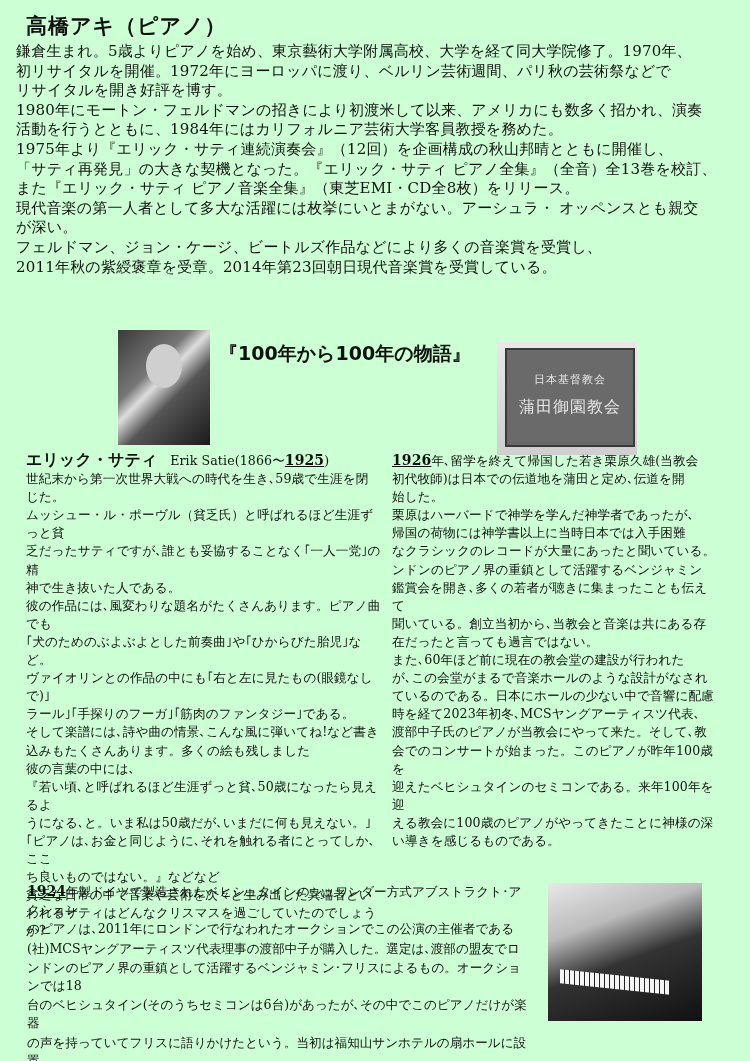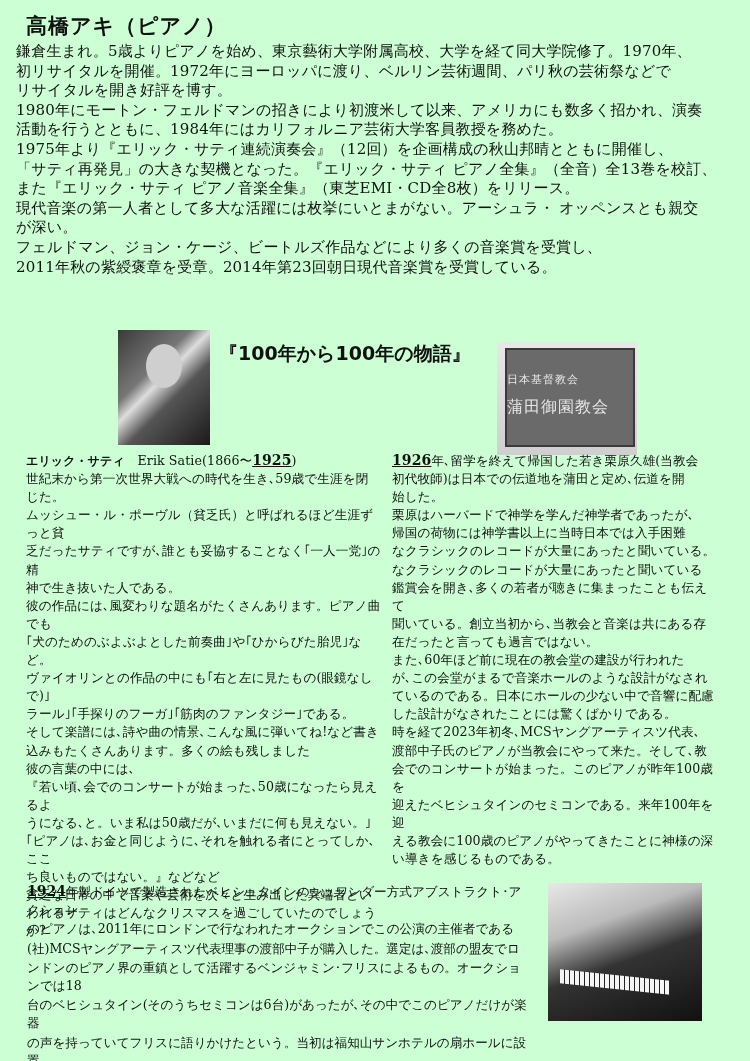--- a/index.html
+++ b/index.html
@@ -20,21 +20,21 @@
     left:16px; top:42px; width:710px;
     font-size:15px; line-height:19.6px; letter-spacing:0.2px;
   }
   .bio p { margin:0; }
   .photo { background:#222; overflow:hidden; }
   .satie-photo { left:118px; top:330px; width:92px; height:115px;
     background:linear-gradient(135deg,#3a3a3a 0%,#777 35%,#ddd 45%,#555 60%,#1a1a1a 100%); }
   .sign-photo { left:497px; top:342px; width:140px; height:113px;
     background:linear-gradient(180deg,#e8e8e8 0%,#cfcfcf 100%); }
   .sign-board { position:absolute; left:8px; top:6px; right:2px; bottom:8px;
-    background:#6a6a6a; border:2px solid #3a3a3a; color:#e6e6e6; 
+    background:#6a6a6a; border:2px solid #3a3a3a; color:#e6e6e6; text-align:center;
     font-family:"DejaVu Serif",serif; }
   .sign-small { margin-top:22px; font-size:11px; letter-spacing:1px; }
   .sign-big { margin-top:10px; font-size:16px; letter-spacing:1px; }
   .piano-photo { left:548px; top:883px; width:154px; height:138px;
     background:linear-gradient(160deg,#e8e8e8 0%,#bbb 30%,#333 55%,#111 100%); }
   .piano-keys { position:absolute; left:12px; top:92px; width:110px; height:14px;
     background:repeating-linear-gradient(90deg,#f4f4f4 0 4px,#222 4px 5px); transform:skewY(6deg); }
   .photo-face { position:absolute; left:28px; top:14px; width:36px; height:44px; border-radius:50%;
     background:#cfcfcf; }
   .story-title {
@@ -44,21 +44,21 @@
   }
   .col {
     font-size:12.6px; line-height:18.1px; letter-spacing:0.1px;
   }
   .col p { margin:0; }
   .left-col { left:26px; top:451px; width:356px; }
   .right-col { left:392px; top:451px; width:324px; }
   .bottom-text { left:26px; top:881px; width:508px; font-size:12.6px; line-height:18.2px; }
   .bottom-text p { margin:1px; }
   .year { font-weight:bold; text-decoration:underline; font-size:14px; }
-  .satie-name { font-weight:bold; font-family:"DejaVu Sans",sans-serif; font-size:12px; }
+  .satie-name { font-weight:bold; font-family:"DejaVu Sans",sans-serif; font-size:16px; }
 </style>
 </head>
 <body>
 
 <div class="abs title">高橋アキ（ピアノ）</div>
 
 <div class="abs bio">
   <p>鎌倉生まれ。5歳よりピアノを始め、東京藝術大学附属高校、大学を経て同大学院修了。1970年、</p>
   <p>初リサイタルを開催。1972年にヨーロッパに渡り、ベルリン芸術週間、パリ秋の芸術祭などで</p>
   <p>リサイタルを開き好評を博す。</p>
@@ -95,43 +95,42 @@
   <p>ムッシュー・ル・ポーヴル（貧乏氏）と呼ばれるほど生涯ずっと貧</p>
   <p>乏だったサティですが､誰とも妥協することなく｢一人一党｣の精</p>
   <p>神で生き抜いた人である。</p>
   <p>彼の作品には､風変わりな題名がたくさんあります。ピアノ曲でも</p>
   <p>｢犬のためのぶよぶよとした前奏曲｣や｢ひからびた胎児｣など。</p>
   <p>ヴァイオリンとの作品の中にも｢右と左に見たもの(眼鏡なしで)｣</p>
   <p>ラール｣｢手探りのフーガ｣｢筋肉のファンタジー｣である。</p>
   <p>そして楽譜には､詩や曲の情景､こんな風に弾いてね!など書き</p>
   <p>込みもたくさんあります。多くの絵も残しました</p>
   <p>彼の言葉の中には､</p>
-  <p>『若い頃､会でのコンサートが始まった､50歳になったら見えるよ</p>
+  <p>『若い頃､と呼ばれるほど生涯ずっと貧､50歳になったら見えるよ</p>
   <p>うになる､と。いま私は50歳だが､いまだに何も見えない。｣</p>
   <p>｢ピアノは､お金と同じように､それを触れる者にとってしか､ここ</p>
   <p>ち良いものではない。』などなど</p>
   <p>貧乏な日常の中で音楽や芸術を次々と生み出した異端者とい</p>
   <p>われるサティはどんなクリスマスを過ごしていたのでしょうか?</p>
 </div>
 
 <div class="abs col right-col">
   <p><span class="year">1926</span><span>年､留学を終えて帰国した若き栗原久雄(当教会</span></p>
   <p>初代牧師)は日本での伝道地を蒲田と定め､伝道を開</p>
   <p>始した。</p>
   <p>栗原はハーバードで神学を学んだ神学者であったが､</p>
   <p>帰国の荷物には神学書以上に当時日本では入手困難</p>
   <p>なクラシックのレコードが大量にあったと聞いている。</p>
-  <p>なクラシックのレコードが大量にあったと聞いている</p>
+  <p>ンドンのピアノ界の重鎮として活躍するベンジャミン</p>
   <p>鑑賞会を開き､多くの若者が聴きに集まったことも伝えて</p>
   <p>聞いている。創立当初から､当教会と音楽は共にある存</p>
   <p>在だったと言っても過言ではない。</p>
   <p>また､60年ほど前に現在の教会堂の建設が行われた</p>
   <p>が､この会堂がまるで音楽ホールのような設計がなされ</p>
   <p>ているのである。日本にホールの少ない中で音響に配慮</p>
-  <p>した設計がなされたことには驚くばかりである。</p>
   <p>時を経て2023年初冬､MCSヤングアーティスツ代表､</p>
   <p>渡部中子氏のピアノが当教会にやって来た。そして､教</p>
   <p>会でのコンサートが始まった。このピアノが昨年100歳を</p>
   <p>迎えたベヒシュタインのセミコンである。来年100年を迎</p>
   <p>える教会に100歳のピアノがやってきたことに神様の深</p>
   <p>い導きを感じるものである。</p>
 </div>
 
 <div class="abs bottom-text">
   <p><span class="year">1924</span><span>年製ドイツで製造されたベヒシュタインのシュワンダー方式アブストラクト･アクション</span></p>

